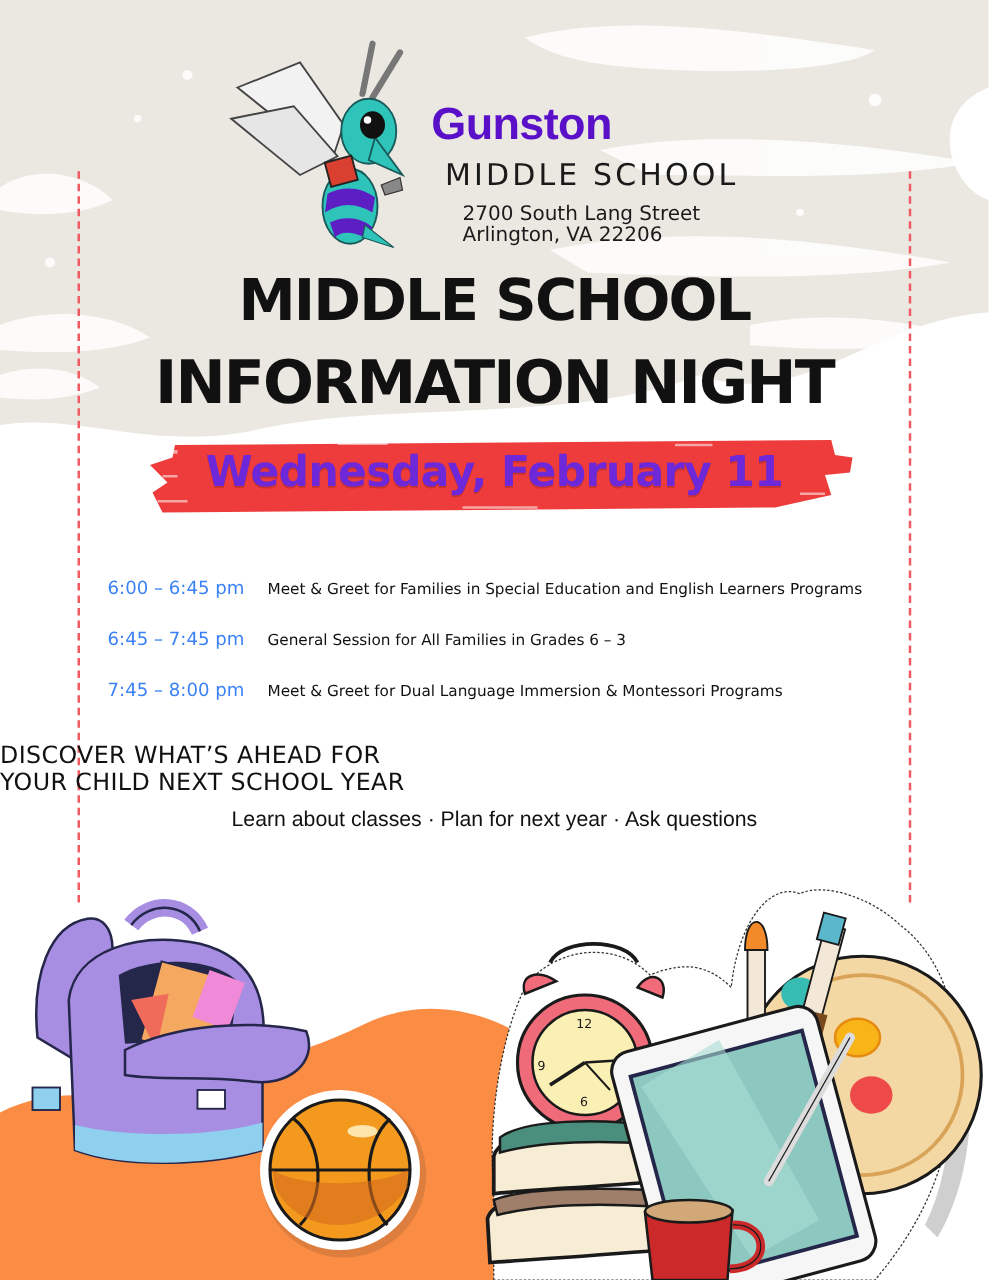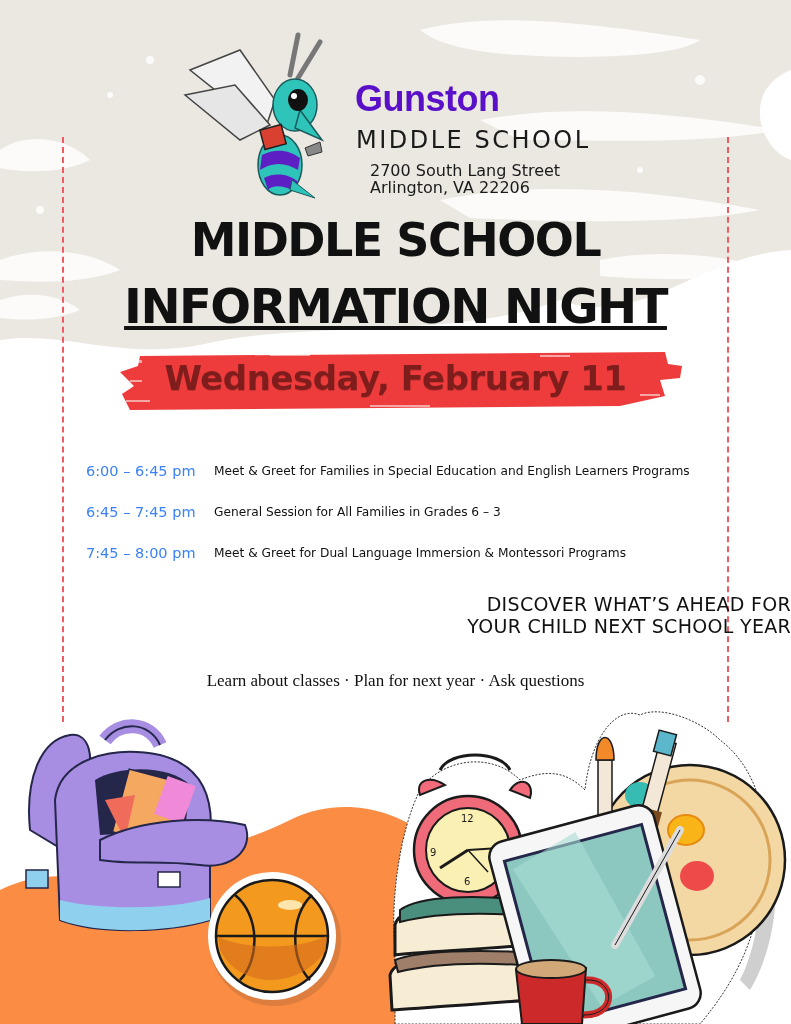--- a/index.html
+++ b/index.html
@@ -8,47 +8,47 @@
 
   .bg-texture { position: absolute; left: 0; top: 0; width: 791px; height: 400px; z-index: 0; }
 
   .dash-line { position: absolute; top: 137px; height: 585px; width: 0;
     border-left: 2px dashed #ef5a63; z-index: 1; }
   .dash-left { left: 62px; }
   .dash-right { left: 727px; }
 
   .mascot { position: absolute; left: 180px; top: 30px; width: 150px; height: 170px; z-index: 2; }
 
-  .school-name { position: absolute; left: 355px; top: 78px; font-family: "Liberation Sans", sans-serif;
+  .school-name { position: absolute; left: 345px; top: 78px; font-family: "Liberation Sans", sans-serif;
     font-weight: bold; font-size: 36px; color: #5a10c8; z-index: 2; letter-spacing: -0.5px; }
   .school-type { position: absolute; left: 356px; top: 126px; font-family: "DejaVu Sans", sans-serif;
     font-size: 24px; color: #1a1a1a; letter-spacing: 2.5px; z-index: 2; }
   .address { position: absolute; left: 370px; top: 162px; width: 244px; text-align: left;
     font-family: "DejaVu Sans", sans-serif; font-size: 16px; line-height: 17px; color: #1a1a1a; z-index: 2; }
 
   .title { position: absolute; left: 0; width: 791px; text-align: center; z-index: 2;
     font-family: "DejaVu Sans", sans-serif; font-weight: bold; font-size: 46px; color: #111;
     letter-spacing: -1.5px; }
   .title-1 { top: 213px; }
-  .title-2 { top: 278px; font-size: 48px; text-decoration: underline; }
+  .title-2 { top: 278px; font-size: 48px; }
 
   .date-banner { position: absolute; left: 120px; top: 350px; width: 565px; height: 62px; z-index: 2; }
   .date-text { position: absolute; left: 0; width: 791px; top: 358px; text-align: center; z-index: 3;
-    font-family: "DejaVu Sans", sans-serif; font-weight: bold; font-size: 34px; color: #7f1d1d;
+    font-family: "DejaVu Sans", sans-serif; font-weight: bold; font-size: 34px; color: #6d28d9;
     letter-spacing: -0.5px; text-shadow: 0 1px 0 rgba(0,0,0,0.15); }
 
   .schedule { position: absolute; left: 86px; top: 450px; width: 640px; z-index: 2; }
   .sched-row { position: relative; height: 41px; display: flex; align-items: center; }
   .sched-time { width: 128px; font-size: 14.5px; color: #3b82f6; font-family: "DejaVu Sans", sans-serif; }
   .sched-desc { font-size: 12.2px; color: #111; font-family: "DejaVu Sans", sans-serif; white-space: nowrap; text-align: right; }
 
-  .discover { position: absolute; left: 0; width: 791px; top: 593px; text-align: right; z-index: 2;
+  .discover { position: absolute; left: 0; width: 791px; top: 593px; text-align: left; z-index: 2;
     font-family: "DejaVu Sans", sans-serif; font-size: 19px; line-height: 22px; color: #111; letter-spacing: 0.3px; }
-  .tagline { position: absolute; left: 0; width: 791px; top: 671px; text-align: center; z-index: 2;
-    font-family: Liberation Serif, serif; font-size: 17px; color: #111; }
+  .tagline { position: absolute; left: 0; width: 791px; top: 646px; text-align: center; z-index: 2;
+    font-family: Liberation Sans, sans-serif; font-size: 17px; color: #111; }
 
   .bottom-art { position: absolute; left: 0; top: 700px; width: 791px; height: 324px; z-index: 2; }
 </style>
 </head>
 <body>
 
 <svg class="bg-texture" viewBox="0 0 791 400" preserveAspectRatio="none">
   <path d="M0 0 H791 V70 C740 90 760 150 791 160 V250 C700 255 640 330 560 300 C460 340 300 320 200 345 C120 360 60 330 0 340 Z" fill="#ebe8e2"></path>
   <g fill="#ffffff" opacity="0.85">
     <path d="M420 30 C500 10 600 25 700 40 C680 55 600 60 520 55 C470 52 440 45 420 30Z"></path>

